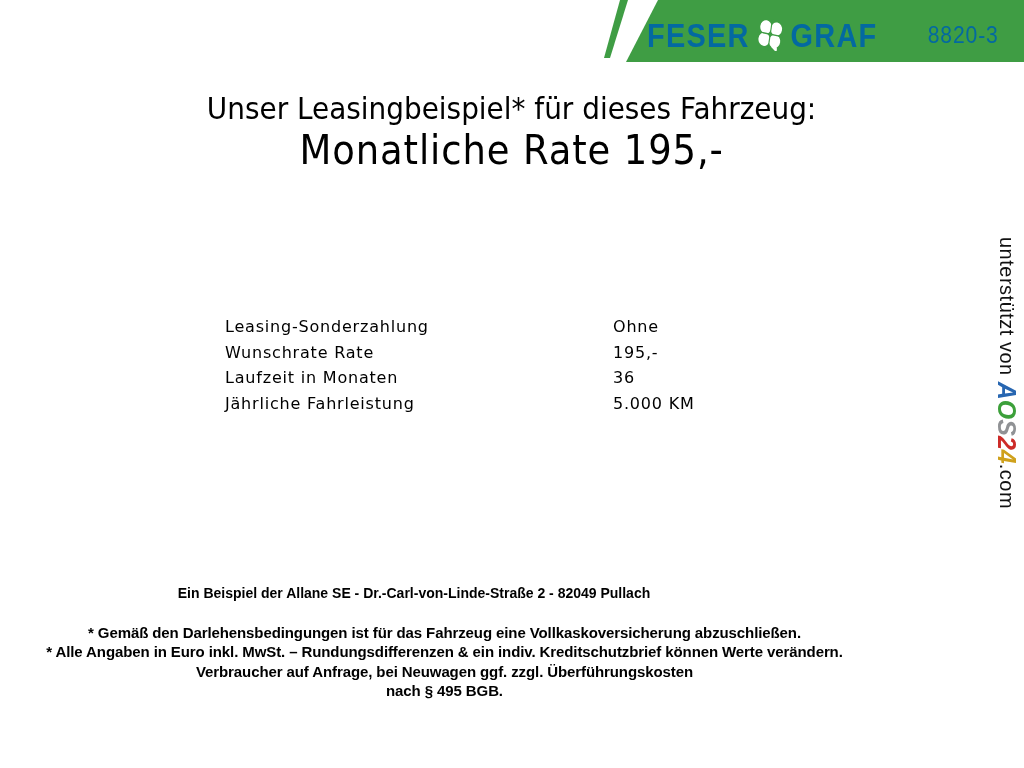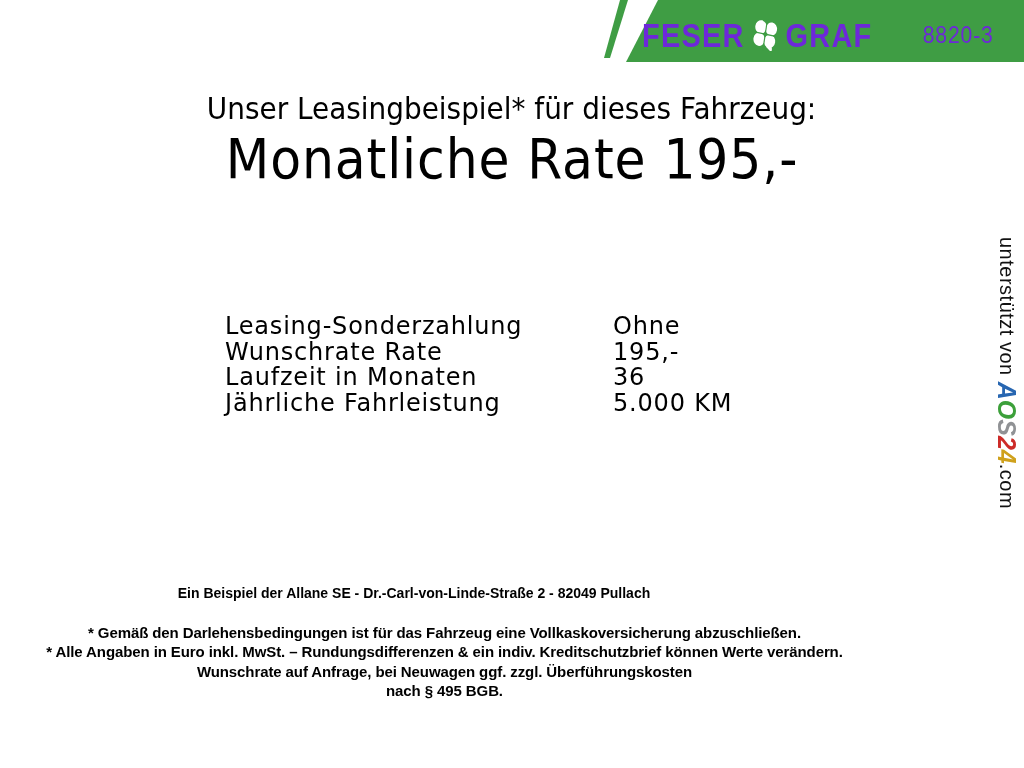--- a/index.html
+++ b/index.html
@@ -6,40 +6,40 @@
   body{
     width:1024px;height:768px;position:relative;overflow:hidden;
     background:#ffffff;color:#000;
     font-family:"DejaVu Sans", sans-serif;
   }
   
   .banner{position:absolute;top:0;left:600px;width:424px;height:62px;}
   .banner > svg{position:absolute;top:0;left:0;}
   .banner-content{
     position:absolute;top:0;left:52px;right:30px;height:70px;
-    display:flex;align-items:center;justify-content:flex-end;color:#6d28d9;
+    display:flex;align-items:center;justify-content:center;color:#0369a1;
   }
   .brand{
     display:flex;align-items:center;gap:7px;
     font-family:"Liberation Sans", sans-serif;font-weight:bold;
     font-size:34px;letter-spacing:1.5px;
     transform:scaleX(0.85);transform-origin:left center;white-space:nowrap;
   }
   .clover{display:block;margin:0 2px;}
   .ref{
     font-family:"Liberation Sans", sans-serif;font-size:24px;letter-spacing:1px;
     transform:scaleX(0.88);transform-origin:right center;white-space:nowrap;
   }
   
   .title-line{position:absolute;left:0;width:1024px;text-align:center;white-space:nowrap;}
   .title-line .cond{display:inline-block;transform:scaleX(0.9);transform-origin:center;}
   .title1{top:90px;font-size:31px;}
-  .title2{top:126px;font-size:56px;letter-spacing:1px;}
+  .title2{top:126px;font-size:41px;letter-spacing:1px;}
   
-  .details{position:absolute;top:314px;left:225px;font-size:24px;line-height:25.5px;letter-spacing:0.8px;}
+  .details{position:absolute;top:314px;left:225px;font-size:16px;line-height:25.5px;letter-spacing:0.8px;}
   .details .row{display:flex;}
   .details .lbl{width:388px;}
   
   .support{
     position:absolute;top:237px;right:3px;
     writing-mode:vertical-rl;text-orientation:mixed;
     font-family:"Liberation Sans", sans-serif;font-size:20px;
     letter-spacing:0.5px;color:#111;white-space:nowrap;
   }
   .support .ll{font-weight:bold;font-style:italic;font-size:25px;letter-spacing:0;}
@@ -110,15 +110,15 @@
 
 <div class="support">
   <span>unterstützt von </span><span class="ll" style="color: rgb(39, 102, 177);">A</span><span class="ll" style="color: rgb(60, 160, 58);">O</span><span class="ll" style="color: rgb(144, 146, 149);">S</span><span class="ll" style="color: rgb(205, 43, 40);">2</span><span class="ll" style="color: rgb(207, 161, 28);">4</span><span>.com</span>
 </div>
 
 <div class="address">Ein Beispiel der Allane SE - Dr.-Carl-von-Linde-Straße 2 - 82049 Pullach</div>
 
 <div class="disclaimers">
   <div>* Gemäß den Darlehensbedingungen ist für das Fahrzeug eine Vollkaskoversicherung abzuschließen.</div>
   <div>* Alle Angaben in Euro inkl. MwSt. – Rundungsdifferenzen &amp; ein indiv. Kreditschutzbrief können Werte verändern.</div>
-  <div>Wunschrate auf Anfrage, bei Neuwagen ggf. zzgl. Überführungskosten</div>
+  <div>Verbraucher auf Anfrage, bei Neuwagen ggf. zzgl. Überführungskosten</div>
   <div>nach § 495 BGB.</div>
 </div>
 
 </body></html>

